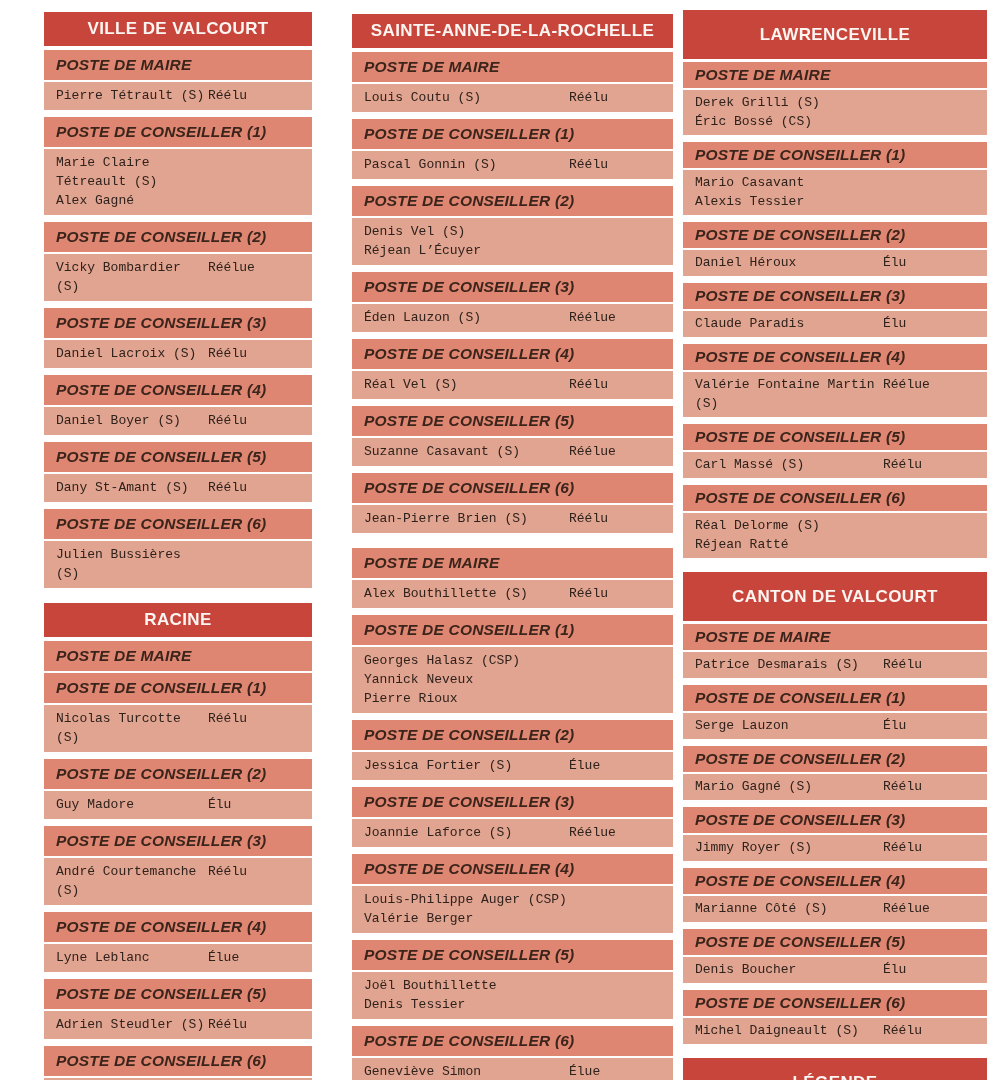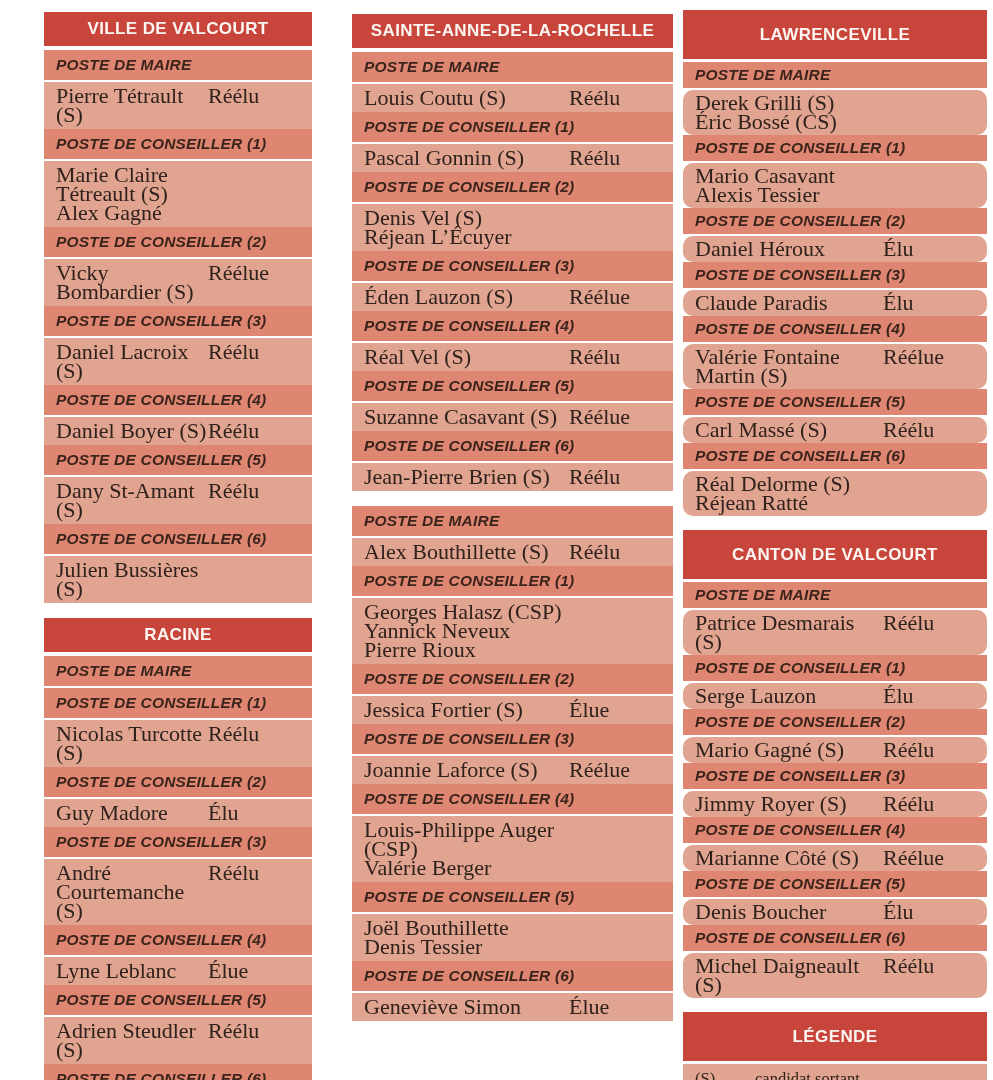--- a/index.html
+++ b/index.html
@@ -34,26 +34,26 @@
     color:var(--band-text);
     min-height:30px;margin-bottom:2px;
     display:flex;align-items:center;
     padding:1px 12px;
     font-weight:bold;font-size:15.5px;letter-spacing:.2px;font-style:italic;
   }
   .tight .band{min-height:26px;}
   .row{
     background:var(--row-bg);
     color:var(--row-text);
-    margin-bottom:0;
+    margin-bottom:7px;
     padding:4px 8px 5px 12px;
-    font-family:Liberation Serif, serif;
-    font-size:22px;
-  }
-  .tight .row{padding:3px 8px 4px 12px;border-radius:10px;}
+    font-family:Liberation Mono, monospace;
+    font-size:13px;
+  }
+  .tight .row{padding:3px 8px 4px 12px;}
   .cand-line{display:grid;grid-template-columns:1fr 96px;line-height:19px;}
   .cand-name{white-space:normal;}
   .cand-result{text-align:left;}
   .legend-body{
     background:var(--row-bg);
     color:var(--row-text);
     padding:5px 12px 6px;
     font-family:"Liberation Serif", serif;
     font-size:16.5px;
   }

